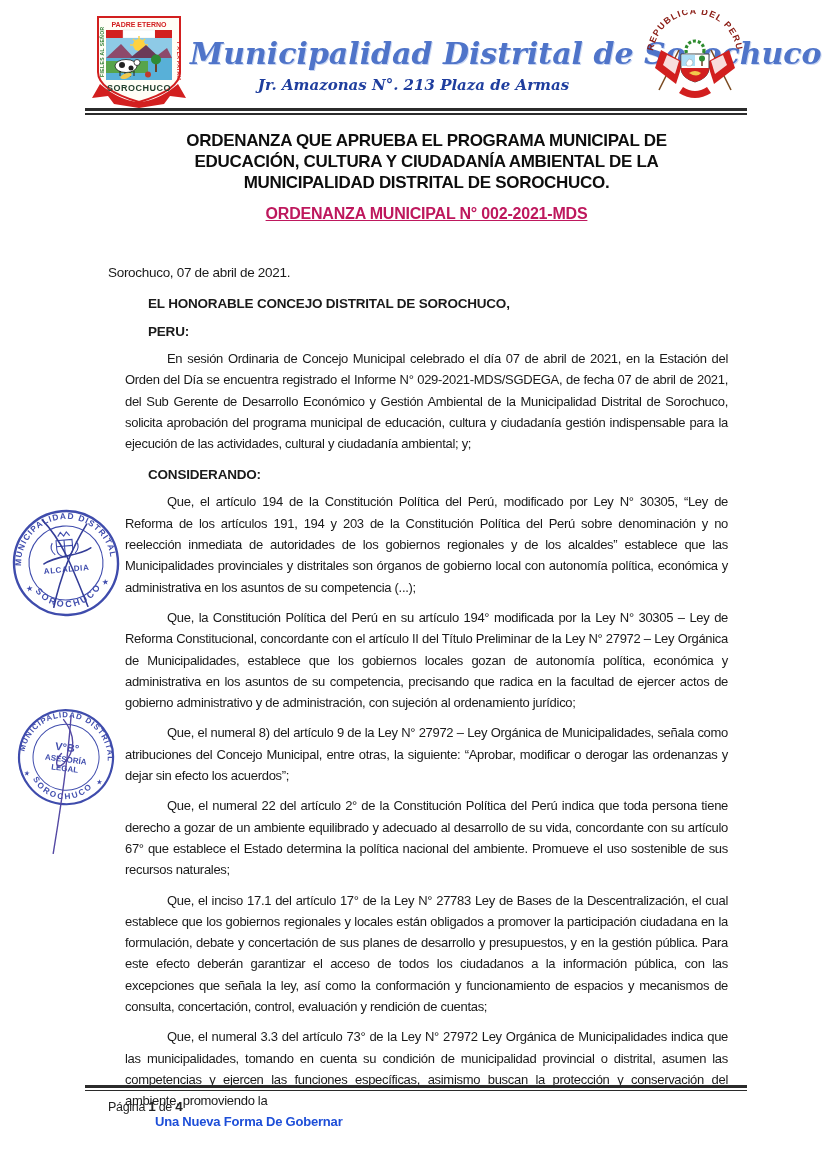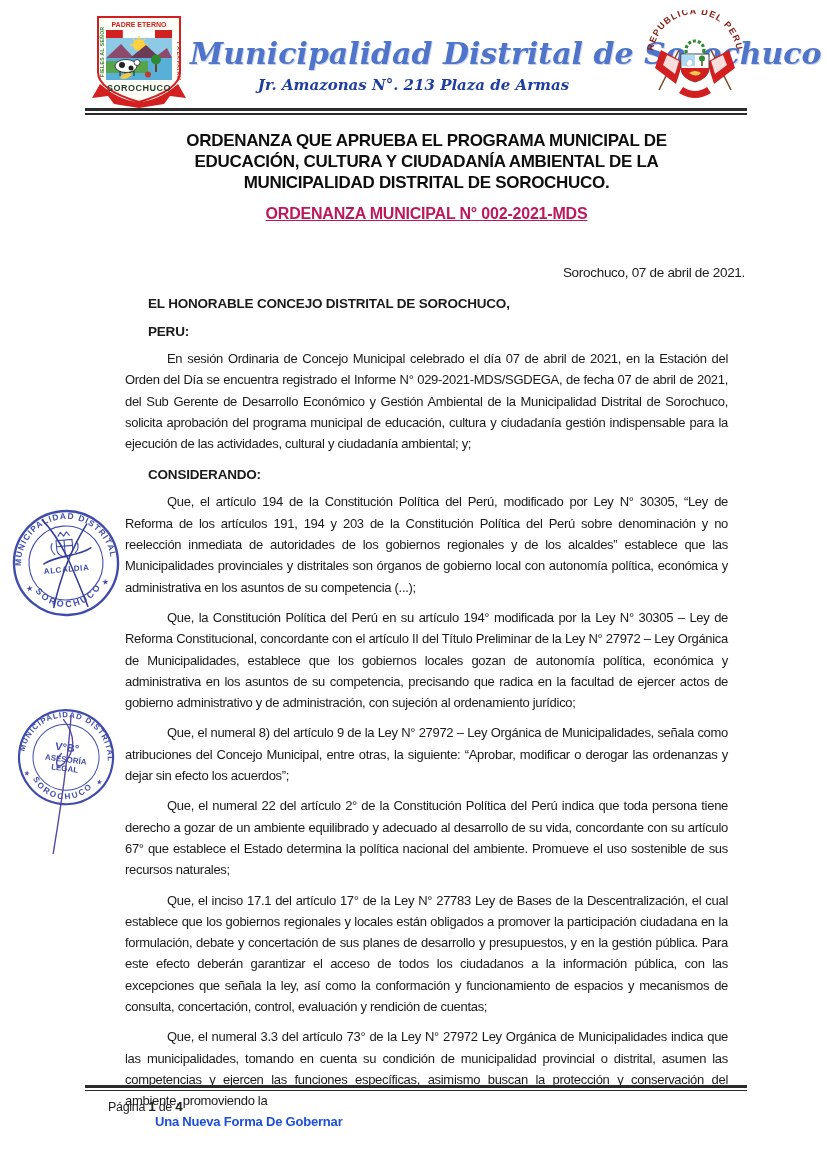--- a/index.html
+++ b/index.html
@@ -19,21 +19,21 @@
   .rule-double{position:absolute;left:85px;right:80px;height:2px;
                border-top:3px solid #2b2b2b;border-bottom:2px solid #2b2b2b;}
   .hdr-rule{top:108px;}
 
   
   .content{position:absolute;top:126px;left:108px;width:637px;}
   .doc-title{margin:4px auto 0;max-width:585px;text-align:center;
              font-size:17px;font-weight:bold;line-height:21px;letter-spacing:-0.3px;color:#0e0e0e;}
   .doc-subtitle{margin:12px 0 0;text-align:center;font-size:16px;font-weight:bold;
                 letter-spacing:-0.2px;text-decoration:underline;color:#be185d;}
-  .dateline{margin:42px 0 0;text-align:right;font-size:13.5px;letter-spacing:-0.3px;}
+  .dateline{margin:42px 0 0;font-size:13.5px;letter-spacing:-0.3px;}
   .addressee{margin:16px 0 0 40px;font-size:13.5px;font-weight:bold;letter-spacing:-0.2px;}
   .section-label{margin:13px 0 0 40px;font-size:13.5px;font-weight:bold;letter-spacing:-0.2px;}
   p.body{margin:9px 17px 0;text-align:justify;text-indent:42px;
          font-size:13px;line-height:21.3px;letter-spacing:-0.3px;}
 
   
   .stamp{position:absolute;opacity:0.92;}
   .stamp-alcaldia{left:10px;top:506px;transform:rotate(-5deg);}
   .stamp-legal{left:12px;top:706px;transform:rotate(7deg);}
 

